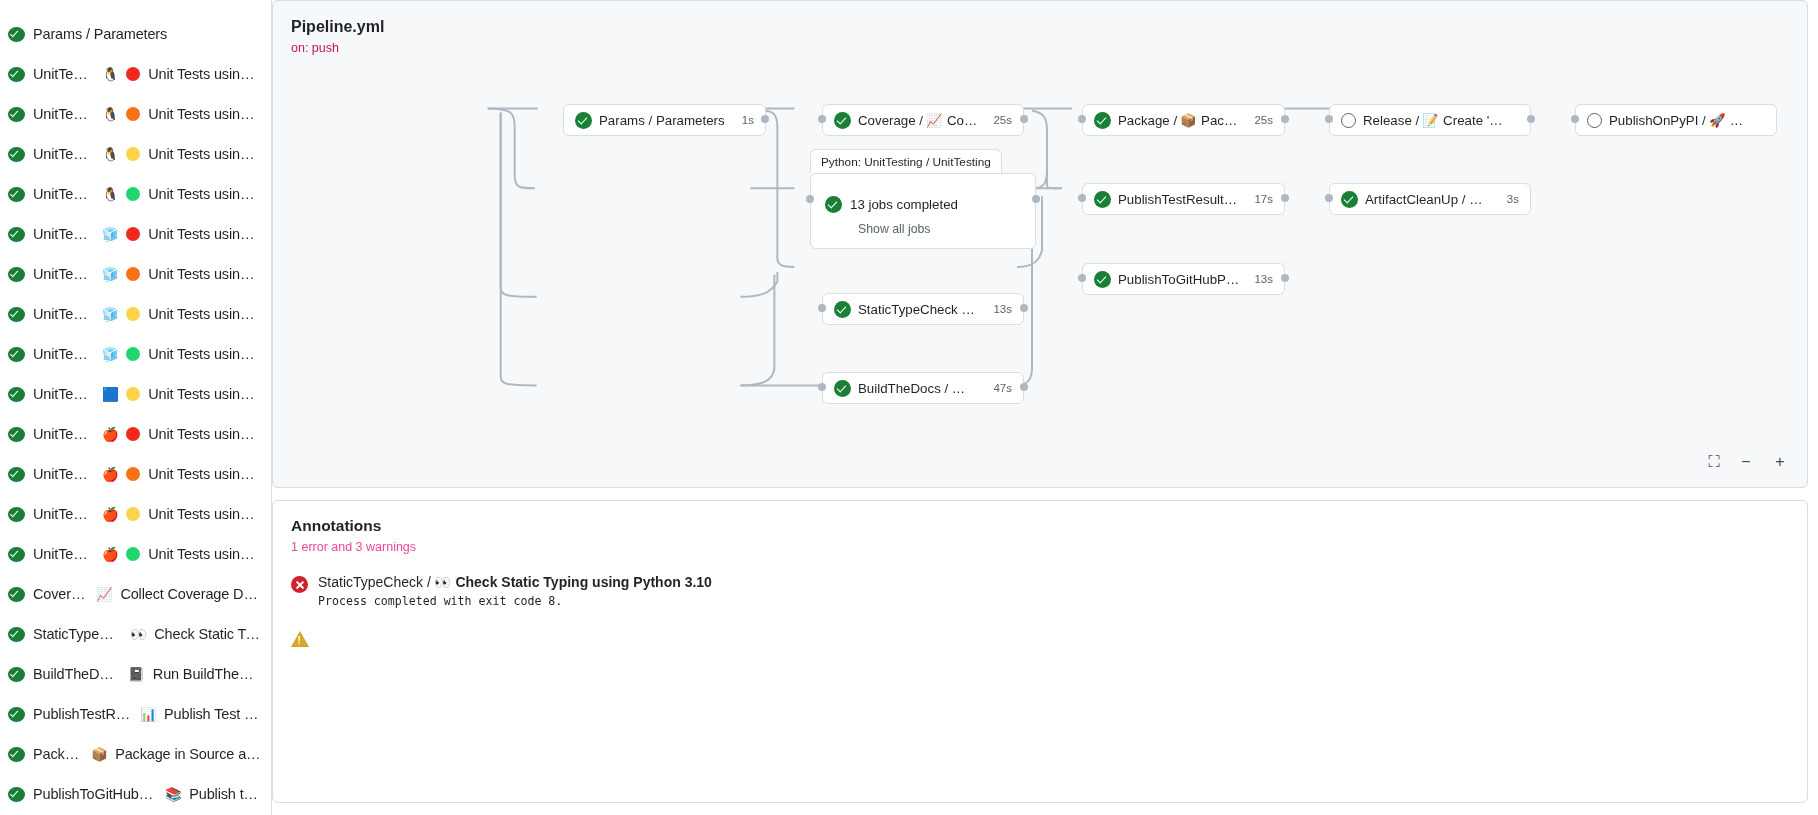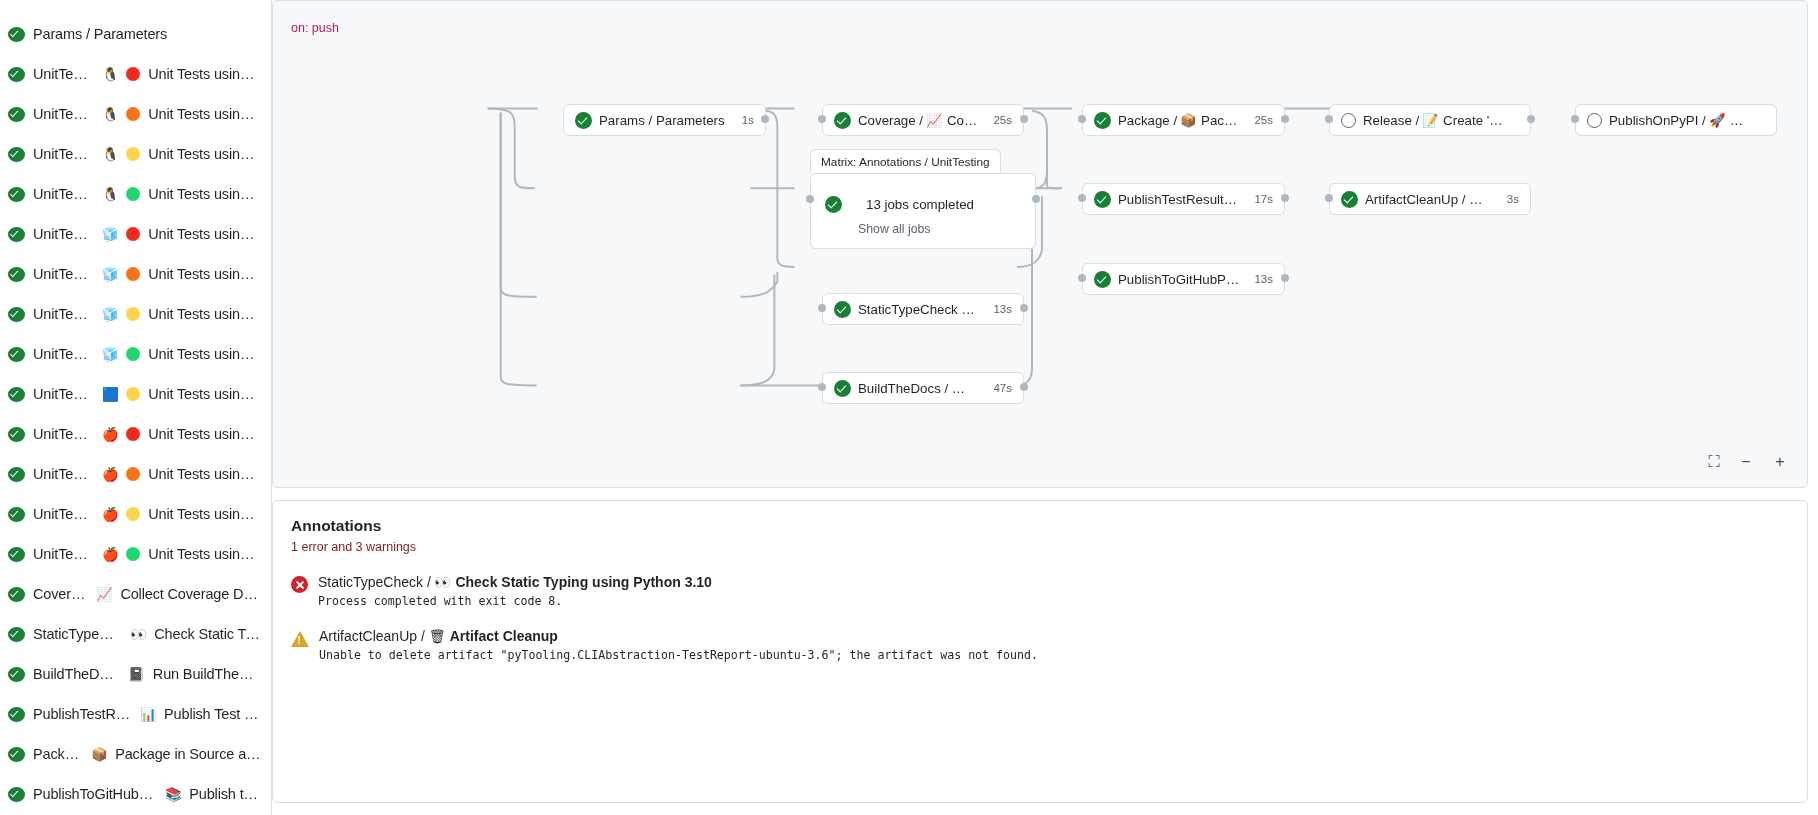--- a/index.html
+++ b/index.html
@@ -126,21 +126,21 @@
     background: #ffffff;
     border: 1px solid #d8dee4;
     border-bottom: none;
     border-radius: 6px 6px 0 0;
     display: flex; align-items: center;
     font-size: 11.8px; color: #1f2328;
     transform: translateY(-24px);
     white-space: nowrap;
   }
   .matrix-body { padding: 22px 14px 12px 14px; }
-  .matrix-row { display:flex; align-items:center; gap:24px; font-size:13.3px; }
+  .matrix-row { display:flex; align-items:center; gap:8px; font-size:13.3px; }
   .matrix-link { margin-top: 9px; font-size: 12.3px; color: #59636e; cursor: pointer; margin-left: 33px; }
 
   
   .zoomctl { position:absolute; right: 16px; bottom: 14px; display:flex; align-items:center; gap:10px; z-index:6;}
   .zbtn {
     width: 22px; height: 22px; display:flex; align-items:center; justify-content:center;
     color:#424a53; cursor:pointer; background:transparent; border:none; font-size:16px; line-height:1;
   }
   .zgroup { display:flex; align-items:center; gap:12px; }
 
@@ -148,21 +148,21 @@
   .ann-card {
     margin: 12px 10px 0 0;
     background: #ffffff;
     border: 1px solid #d8dee4;
     border-radius: 6px;
     height: 303px;
     padding: 16px 18px 0 18px;
     overflow: hidden;
   }
   .ann-title { font-size: 15.5px; font-weight: 700; }
-  .ann-sub { font-size: 12.5px; color:#7f1d1d; margin-top: 5px; }
+  .ann-sub { font-size: 12.5px; color:#ec4899; margin-top: 5px; }
   .ann-item { display: flex; gap: 10px; margin-top: 20px; }
   .ann-ico { width: 17px; height:17px; min-width:17px; border-radius:50%; position:relative; margin-top:2px; }
   .ann-ico.err { background:#cf222e; }
   .ann-ico.err::before, .ann-ico.err::after {
     content:""; position:absolute; left:7.6px; top:3.5px; width:1.8px; height:10px; background:#fff; border-radius:1px;
   }
   .ann-ico.err::before { transform: rotate(45deg); }
   .ann-ico.err::after { transform: rotate(-45deg); }
   .ann-ico.warn {
     width:0; height:0; border-radius:0; background:transparent;
@@ -317,20 +317,21 @@
           <span class="os-ico">📚</span>
           <span class="job-text">Publish to G...</span>
         </div>
       </div>
   </div>
 
   <div class="main">
 
     <div class="graph-card">
       <div class="graph-head">
+        <div class="graph-title">Pipeline.yml</div>
         <div class="graph-sub">on: push</div>
       </div>
 
       <div class="canvas">
         <svg class="edges" viewBox="0 0 1536 488" preserveAspectRatio="none">
           <g fill="none" stroke="#afb8c1" stroke-width="2">
 
             <path d="M215,108 L265,108"></path>
 
             <path d="M215,108 C238,108 242,112 242,126 L242,176 C242,188 248,188 262,188"></path>
@@ -374,21 +375,21 @@
 
         <div class="node" style="left:549px; top:103px; width:202px;">
           <span class="ck"></span>
           <span class="lbl">Coverage / 📈 Collect Cove...</span>
           <span class="dur">25s</span>
         </div>
         <div class="port" style="left:545px; top:114px;"></div>
         <div class="port" style="left:747px; top:114px;"></div>
 
         <div class="matrix" style="left:537px; top:172px; width:226px; height:76px;">
-          <div class="matrix-tab">Matrix: Annotations / UnitTesting</div>
+          <div class="matrix-tab">Python: UnitTesting / UnitTesting</div>
           <div class="matrix-body">
             <div class="matrix-row">
               <span class="ck"></span>
               <span>13 jobs completed</span>
             </div>
             <div class="matrix-link">Show all jobs</div>
           </div>
         </div>
         <div class="port" style="left:533px; top:194px;"></div>
         <div class="port" style="left:759px; top:194px;"></div>
@@ -471,22 +472,18 @@
       <div id="ann-list">
           <div class="ann-item">
             <span class="ann-ico err"></span>
             <div>
               <div class="ann-head"><span>StaticTypeCheck / </span><span class="emoji">👀</span> <b>Check Static Typing using Python 3.10</b></div>
               <div class="ann-body">Process completed with exit code 8.</div>
             </div>
           </div>
           <div class="ann-item">
             <span class="ann-ico warn"></span>
-            <div>
-              <div class="ann-head"><span>ArtifactCleanUp / </span><span class="emoji">🗑</span> <b>Artifact Cleanup</b></div>
-              <div class="ann-body">Unable to delete artifact "pyTooling.CLIAbstraction-TestReport-ubuntu-3.6"; the artifact was not found.</div>
-            </div>
           </div>
         </div>
     </div>
 
   </div>
 </div>
 
 </body></html>

